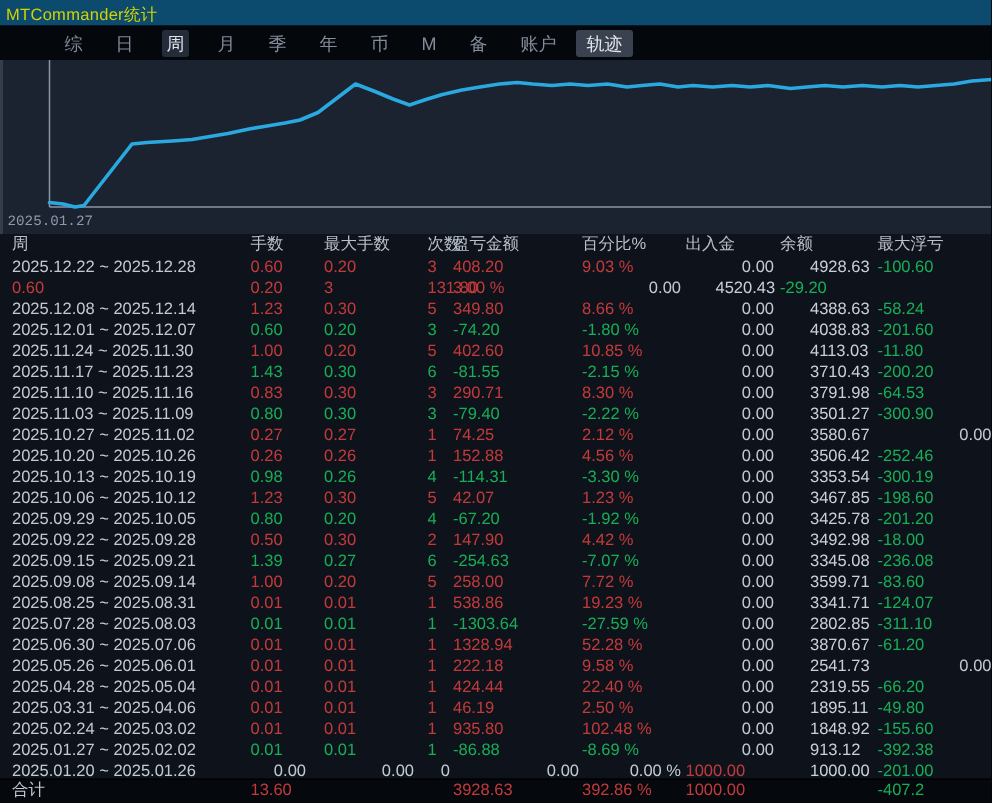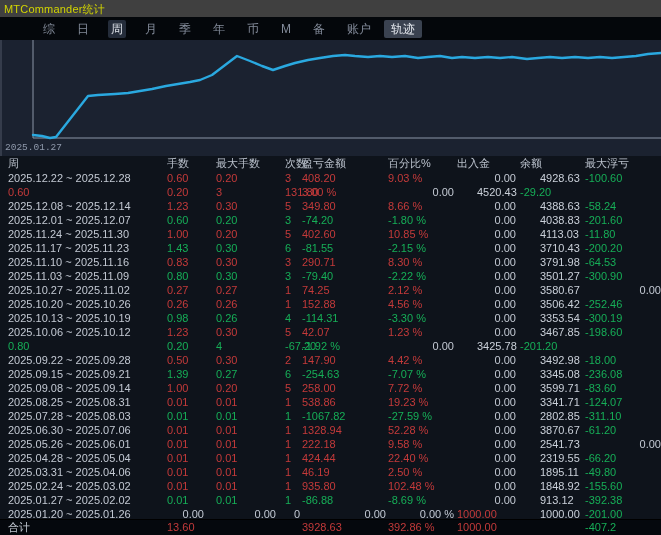--- a/index.html
+++ b/index.html
@@ -1,19 +1,19 @@
 <!DOCTYPE html>
 <html><head>
 <meta charset="utf-8">
 <style>
   html,body{margin:0;padding:0;background:#000;}
   .app{position:relative;width:661px;height:535px;background:#0b0f16;overflow:hidden;
        font-family:"Liberation Sans","DejaVu Sans",sans-serif;-webkit-font-smoothing:antialiased;}
   
-  .titlebar{position:absolute;left:0;top:0;width:661px;height:17px;background:#404040;}
+  .titlebar{position:absolute;left:0;top:0;width:661px;height:17px;background:#0c4a6e;}
   .titlebar .title{position:absolute;left:4px;top:2px;font-size:11px;color:#d2d400;letter-spacing:.2px;}
   
   .menubar{position:absolute;left:0;top:17px;width:661px;height:23px;background:#04070b;
            display:flex;align-items:center;font-size:12px;color:#848c9b;}
   .menubar .mitem{margin-left:16px;padding:2px 3px;cursor:default;border-radius:2px;line-height:14px;}
   .menubar .mitem:first-child{margin-left:40px;}
   .menubar .mitem.selected{background:#242c3a;color:#dde1e8;}
   .menubar .track{margin-left:10px;background:#3a4250;color:#e2e6ec;border:none;
                   font:inherit;padding:2px 7px;border-radius:2px;line-height:14px;}
   
@@ -222,20 +222,21 @@
           <span class="cell red">1.23</span>
           <span class="cell red">0.30</span>
           <span class="cell red">5</span>
           <span class="cell red">42.07</span>
           <span class="cell red">1.23 %</span>
           <span class="cell plain">0.00</span>
           <span class="cell balance">3467.85</span>
           <span class="cell green">-198.60</span>
         </div>
         <div class="trow">
+          <span class="cell date">2025.09.29 ~ 2025.10.05</span>
           <span class="cell green">0.80</span>
           <span class="cell green">0.20</span>
           <span class="cell green">4</span>
           <span class="cell green">-67.20</span>
           <span class="cell green">-1.92 %</span>
           <span class="cell plain">0.00</span>
           <span class="cell balance">3425.78</span>
           <span class="cell green">-201.20</span>
         </div>
         <div class="trow">
@@ -280,21 +281,21 @@
           <span class="cell red">19.23 %</span>
           <span class="cell plain">0.00</span>
           <span class="cell balance">3341.71</span>
           <span class="cell green">-124.07</span>
         </div>
         <div class="trow">
           <span class="cell date">2025.07.28 ~ 2025.08.03</span>
           <span class="cell green">0.01</span>
           <span class="cell green">0.01</span>
           <span class="cell green">1</span>
-          <span class="cell green">-1067.82</span>
+          <span class="cell green">-1303.64</span>
           <span class="cell green">-27.59 %</span>
           <span class="cell plain">0.00</span>
           <span class="cell balance">2802.85</span>
           <span class="cell green">-311.10</span>
         </div>
         <div class="trow">
           <span class="cell date">2025.06.30 ~ 2025.07.06</span>
           <span class="cell red">0.01</span>
           <span class="cell red">0.01</span>
           <span class="cell red">1</span>

